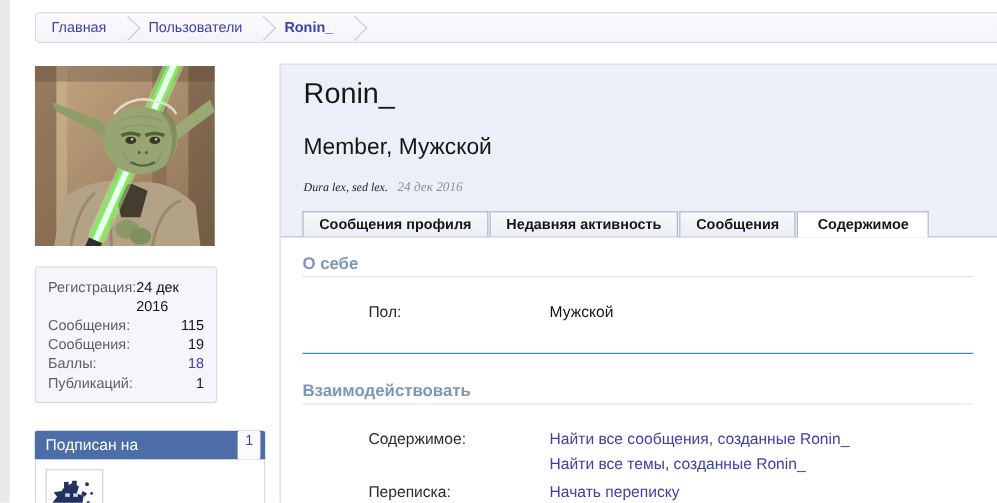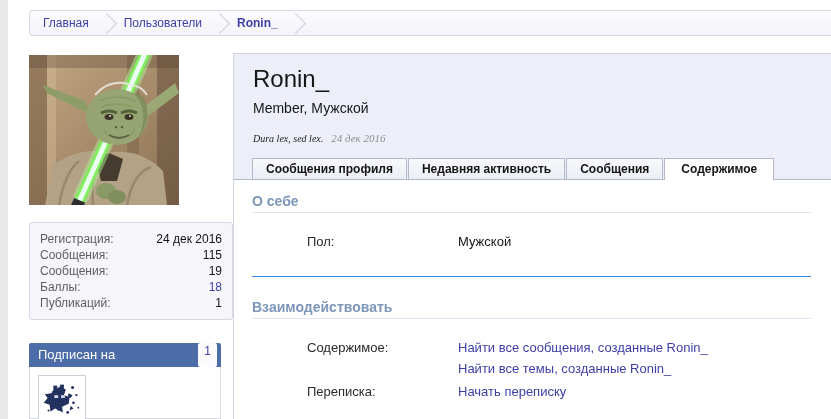--- a/index.html
+++ b/index.html
@@ -25,21 +25,21 @@
     width:15px; height:15px; flex:none;
     border-top:1px solid #c9ccd9; border-right:1px solid #c9ccd9;
     transform:rotate(45deg); margin:0 -3px;
   }
 
   
   .sidebar { position:absolute; left:29px; top:55px; width:192px; }
   .avatar-big { width:150px; height:150px; display:block; cursor:pointer; }
 
   .stats-box {
-    margin-top:17px; width:204px; background:#f5f5fa;
+    margin-top:17px; width:152px; background:#f5f5fa;
     border:1px solid #d9d9e4; border-radius:3px; padding:8px 10px; font-size:12px;
   }
   .stat-row { display:flex; justify-content:space-between; line-height:16px; }
   .stat-label { color:#5d5d66; }
   .stat-value { color:#141414; }
   .stat-value.link { color:#3e3ea8; }
 
   .following { margin-top:23px; width:192px; }
   .following-head {
     background:#4c6da7; color:#fff; height:24px; line-height:24px;
@@ -56,21 +56,21 @@
   }
   .thumb { width:48px; height:48px; border:1px solid #ccd0da; background:#fff; display:block; cursor:pointer; }
 
   
   .main {
     position:absolute; left:233px; top:53px; right:0; height:366px;
     border-left:1px solid #d2d5e2; border-top:1px solid #d2d5e2; background:#fff;
   }
   .profile-head { background:#edeff8; padding:11px 0 12px 19px; }
   .username { font-size:24px; line-height:27px; color:#161616; font-weight:normal; }
-  .userinfo { font-size:14px; margin-top:8px; color:#161616; }
+  .userinfo { font-size:19px; margin-top:20px; color:#161616; }
   .status-line { margin-top:12px; font-family:"Liberation Serif","DejaVu Serif",serif; }
   .status-text { font-style:italic; font-size:10px; color:#1e1e1e; }
   .status-date { font-style:italic; font-size:11px; color:#8f8f8f; margin-left:4px; }
 
   .tabs {
     display:flex; align-items:flex-end; border-bottom:1px solid #b4b8c9;
     padding-left:18px; background:#edeff8;
   }
   .tab {
     height:21px; line-height:21px; padding:0 13px; margin-right:1px;

